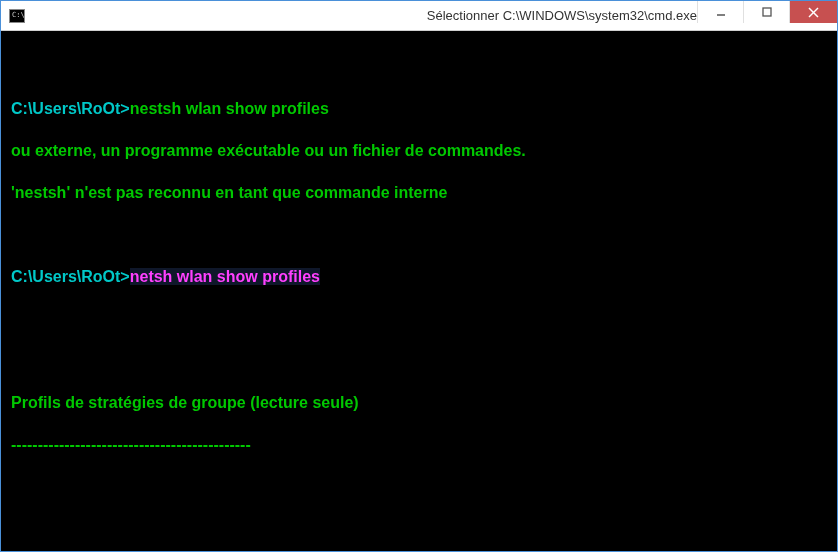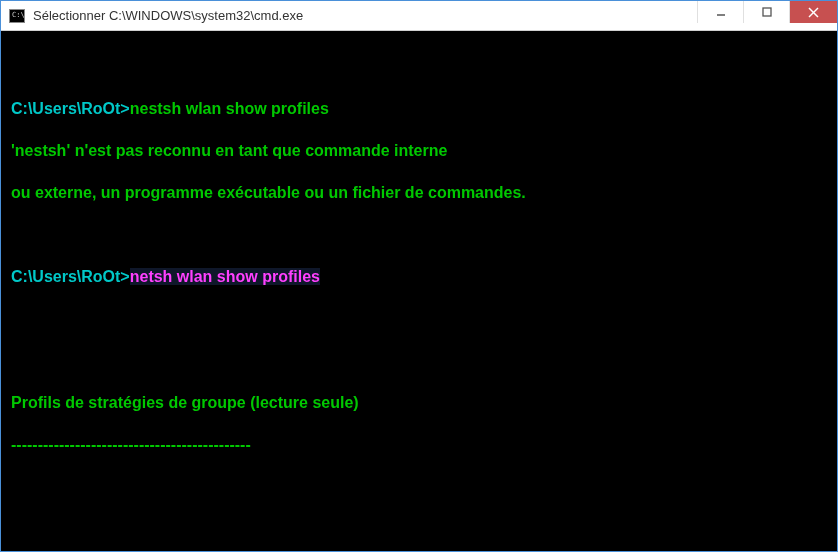--- a/index.html
+++ b/index.html
@@ -37,21 +37,21 @@
     padding-left: 2px;
   }
   .titlebar-icon-inner {
     font-size: 7px;
     color: #ccc;
     line-height: 1;
     font-family: Consolas, monospace;
   }
   .title-text {
     flex: 1;
-    text-align: left;
+    text-align: right;
     font-size: 13px;
     color: #333;
     font-family: "Segoe UI", Tahoma, sans-serif;
   }
   .window-controls {
     display: flex;
     height: 100%;
   }
   .win-btn {
     width: 46px;
@@ -117,22 +117,22 @@
             <line x1="1" y1="1" x2="10" y2="10" stroke="#fff" stroke-width="1.5"></line>
             <line x1="10" y1="1" x2="1" y2="10" stroke="#fff" stroke-width="1.5"></line>
           </svg>
       </div>
     </div>
   </div>
 
   <div class="terminal">
 <div class="empty-line"></div>
 <div><span class="prompt">C:\Users\RoOt&gt;</span><span class="cmd-green">nestsh wlan show profiles</span></div>
+<div>ou externe, un programme exécutable ou un fichier de commandes.</div>
 <div>'nestsh' n'est pas reconnu en tant que commande interne</div>
-<div>ou externe, un programme exécutable ou un fichier de commandes.</div>
 <div class="empty-line"></div>
 <div><span class="prompt">C:\Users\RoOt&gt;</span><span class="highlight">netsh wlan show profiles</span></div>
 <div class="empty-line"></div>
 <div class="empty-line"></div>
 <div>Profils de stratégies de groupe (lecture seule)</div>
 <div>---------------------------------------------</div>
 
 
 
 

